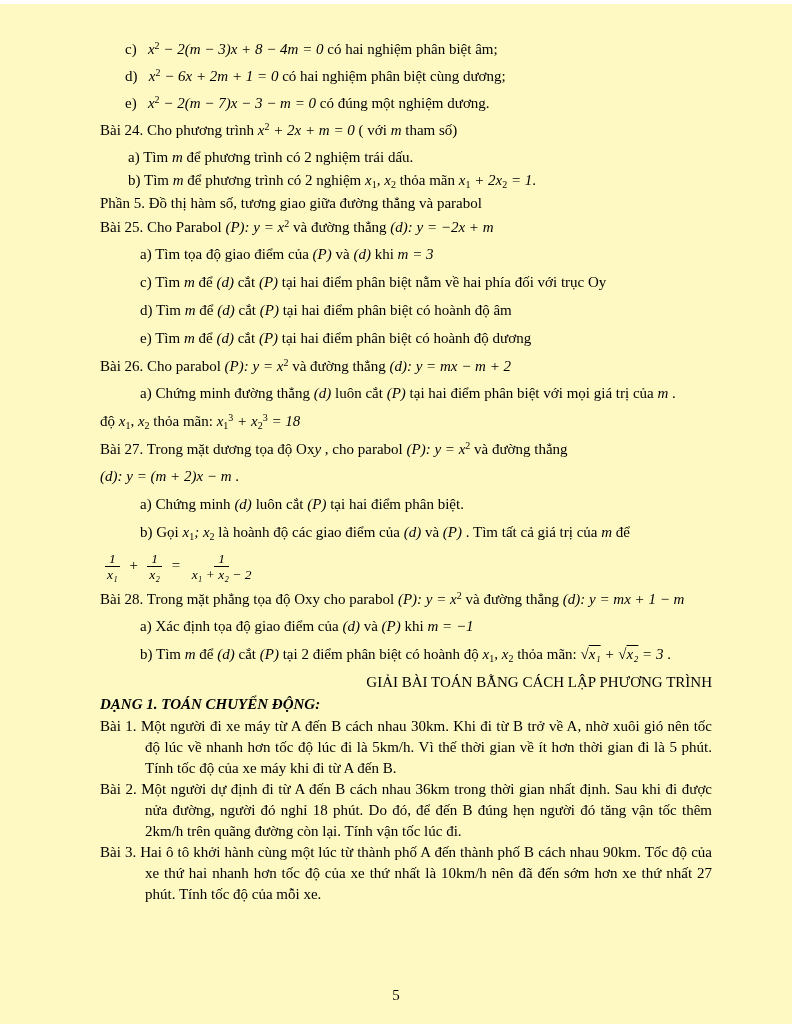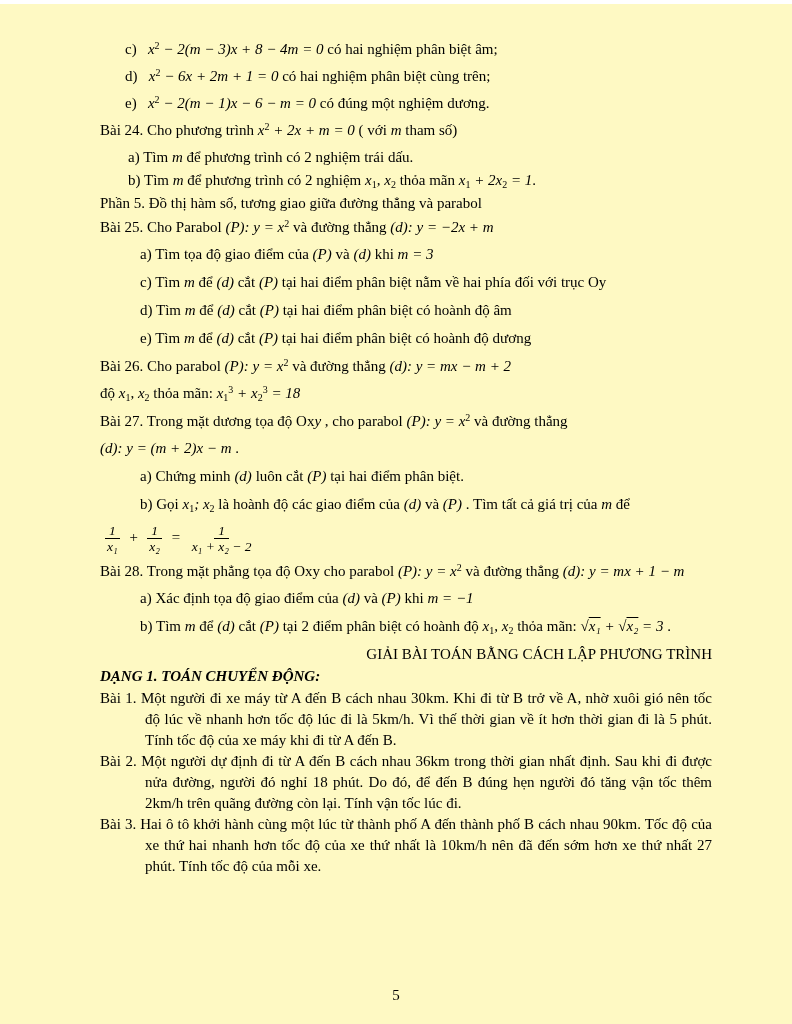--- a/index.html
+++ b/index.html
@@ -59,32 +59,33 @@
     text-align: center;
     font-size: 15px;
   }
 </style>
 </head>
 <body>
 
 <div class="page">
   <div class="doc">
       <div class="blk r-option"><span class="s-p">c)&nbsp;&nbsp; </span><span class="s-m">x</span><span class="s-sup">2</span><span class="s-m"> − 2(m − 3)x + 8 − 4m = 0</span><span class="s-p"> có hai nghiệm phân biệt âm;</span></div>
-      <div class="blk r-option"><span class="s-p">d)&nbsp;&nbsp; </span><span class="s-m">x</span><span class="s-sup">2</span><span class="s-m"> − 6x + 2m + 1 = 0</span><span class="s-p"> có hai nghiệm phân biệt cùng trên;</span></div>
-      <div class="blk r-option"><span class="s-p">e)&nbsp;&nbsp; </span><span class="s-m">x</span><span class="s-sup">2</span><span class="s-m"> − 2(m − 1)x − 6 − m = 0</span><span class="s-p"> có đúng một nghiệm dương.</span></div>
+      <div class="blk r-option"><span class="s-p">d)&nbsp;&nbsp; </span><span class="s-m">x</span><span class="s-sup">2</span><span class="s-m"> − 6x + 2m + 1 = 0</span><span class="s-p"> có hai nghiệm phân biệt cùng dương;</span></div>
+      <div class="blk r-option"><span class="s-p">e)&nbsp;&nbsp; </span><span class="s-m">x</span><span class="s-sup">2</span><span class="s-m"> − 2(m − 7)x − 3 − m = 0</span><span class="s-p"> có đúng một nghiệm dương.</span></div>
       <div class="blk r-problem"><span class="s-b">Bài 24.</span><span class="s-p"> Cho phương trình </span><span class="s-m">x</span><span class="s-sup">2</span><span class="s-m"> + 2x + m = 0</span><span class="s-p"> ( với </span><span class="s-m">m</span><span class="s-p"> tham số)</span></div>
       <div class="blk r-sub"><span class="s-p">a) Tìm </span><span class="s-m">m</span><span class="s-p"> để phương trình có 2 nghiệm trái dấu.</span></div>
       <div class="blk r-sub"><span class="s-p">b) Tìm </span><span class="s-m">m</span><span class="s-p"> để phương trình có 2 nghiệm </span><span class="s-m">x</span><span class="s-sub">1</span><span class="s-m">, x</span><span class="s-sub">2</span><span class="s-p"> thỏa mãn </span><span class="s-m">x</span><span class="s-sub">1</span><span class="s-m"> + 2x</span><span class="s-sub">2</span><span class="s-m"> = 1</span><span class="s-p">.</span></div>
       <div class="blk r-section"><span class="s-b">Phần 5. Đồ thị hàm số, tương giao giữa đường thẳng và parabol</span></div>
       <div class="blk r-problem"><span class="s-b">Bài 25.</span><span class="s-p"> Cho Parabol </span><span class="s-m">(P): y = x</span><span class="s-sup">2</span><span class="s-p"> và đường thẳng </span><span class="s-m">(d): y = −2x + m</span></div>
       <div class="blk r-subw"><span class="s-p">a) Tìm tọa độ giao điểm của </span><span class="s-m">(P)</span><span class="s-p"> và </span><span class="s-m">(d)</span><span class="s-p"> khi </span><span class="s-m">m = 3</span></div>
       <div class="blk r-subw"><span class="s-p">c) Tìm </span><span class="s-m">m</span><span class="s-p"> để </span><span class="s-m">(d)</span><span class="s-p"> cắt </span><span class="s-m">(P)</span><span class="s-p"> tại hai điểm phân biệt nằm về hai phía đối với trục Oy</span></div>
       <div class="blk r-subw"><span class="s-p">d) Tìm </span><span class="s-m">m</span><span class="s-p"> để </span><span class="s-m">(d)</span><span class="s-p"> cắt </span><span class="s-m">(P)</span><span class="s-p"> tại hai điểm phân biệt có hoành độ âm</span></div>
       <div class="blk r-subw"><span class="s-p">e) Tìm </span><span class="s-m">m</span><span class="s-p"> để </span><span class="s-m">(d)</span><span class="s-p"> cắt </span><span class="s-m">(P)</span><span class="s-p"> tại hai điểm phân biệt có hoành độ dương</span></div>
       <div class="blk r-problem"><span class="s-b">Bài 26.</span><span class="s-p"> Cho parabol </span><span class="s-m">(P): y = x</span><span class="s-sup">2</span><span class="s-p"> và đường thẳng </span><span class="s-m">(d): y = mx − m + 2</span></div>
+      <div class="blk r-subw"><span class="s-p">a) Chứng minh đường thẳng </span><span class="s-m">(d)</span><span class="s-p"> luôn cắt </span><span class="s-m">(P)</span><span class="s-p"> tại hai điểm phân biệt với mọi giá trị của </span><span class="s-m">m</span><span class="s-p"> .</span></div>
       <div class="blk r-flush"><span class="s-p">độ </span><span class="s-m">x</span><span class="s-sub">1</span><span class="s-p">, </span><span class="s-m">x</span><span class="s-sub">2</span><span class="s-p"> thỏa mãn: </span><span class="s-m">x</span><span class="s-sub">1</span><span class="s-sup">3</span><span class="s-m"> + x</span><span class="s-sub">2</span><span class="s-sup">3</span><span class="s-m"> = 18</span></div>
       <div class="blk r-problem"><span class="s-b">Bài 27.</span><span class="s-p"> Trong mặt dương tọa độ Ox</span><span class="s-m">y</span><span class="s-p"> , cho parabol </span><span class="s-m">(P): y = x</span><span class="s-sup">2</span><span class="s-p"> và đường thẳng</span></div>
       <div class="blk r-flush"><span class="s-m">(d): y = (m + 2)x − m</span><span class="s-p"> .</span></div>
       <div class="blk r-subw"><span class="s-p">a) Chứng minh </span><span class="s-m">(d)</span><span class="s-p"> luôn cắt </span><span class="s-m">(P)</span><span class="s-p"> tại hai điểm phân biệt.</span></div>
       <div class="blk r-subw"><span class="s-p">b) Gọi </span><span class="s-m">x</span><span class="s-sub">1</span><span class="s-m">; x</span><span class="s-sub">2</span><span class="s-p"> là hoành độ các giao điểm của </span><span class="s-m">(d)</span><span class="s-p"> và </span><span class="s-m">(P)</span><span class="s-p"> . Tìm tất cả giá trị của </span><span class="s-m">m</span><span class="s-p"> để</span></div>
       <div class="blk r-mathline"><span class="frac">
           <span class="num">1</span>
           <span class="den">x₁</span>
         </span><span class="s-m"> + </span><span class="frac">
           <span class="num">1</span>

